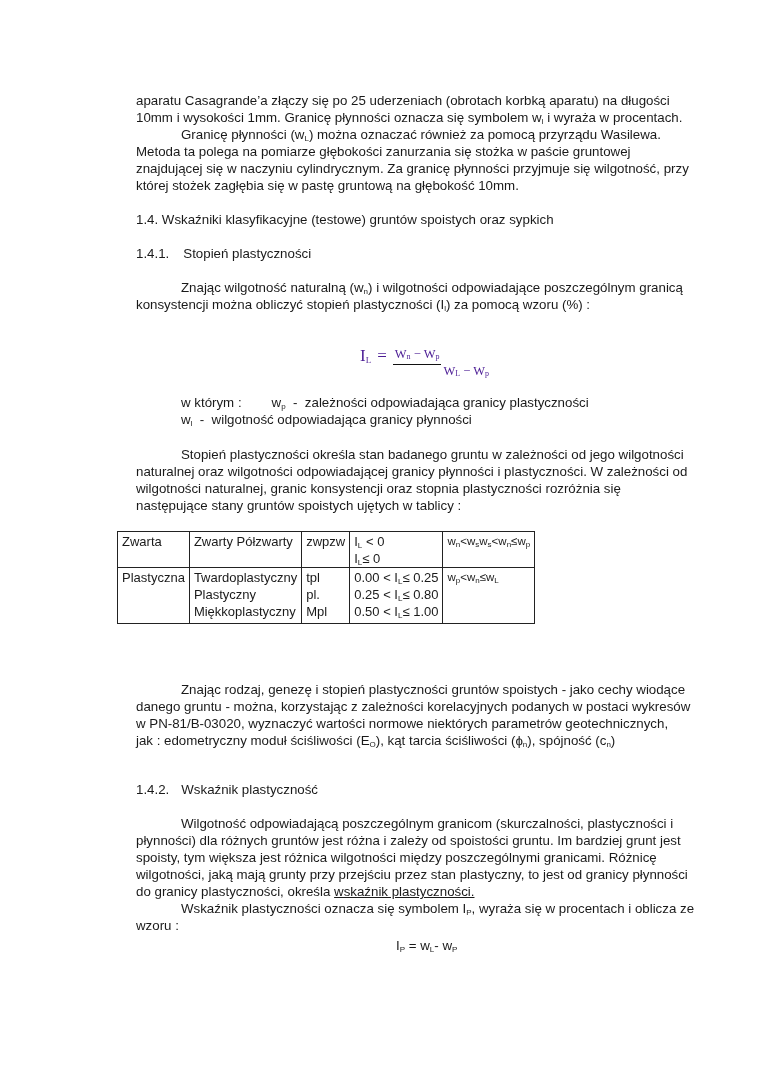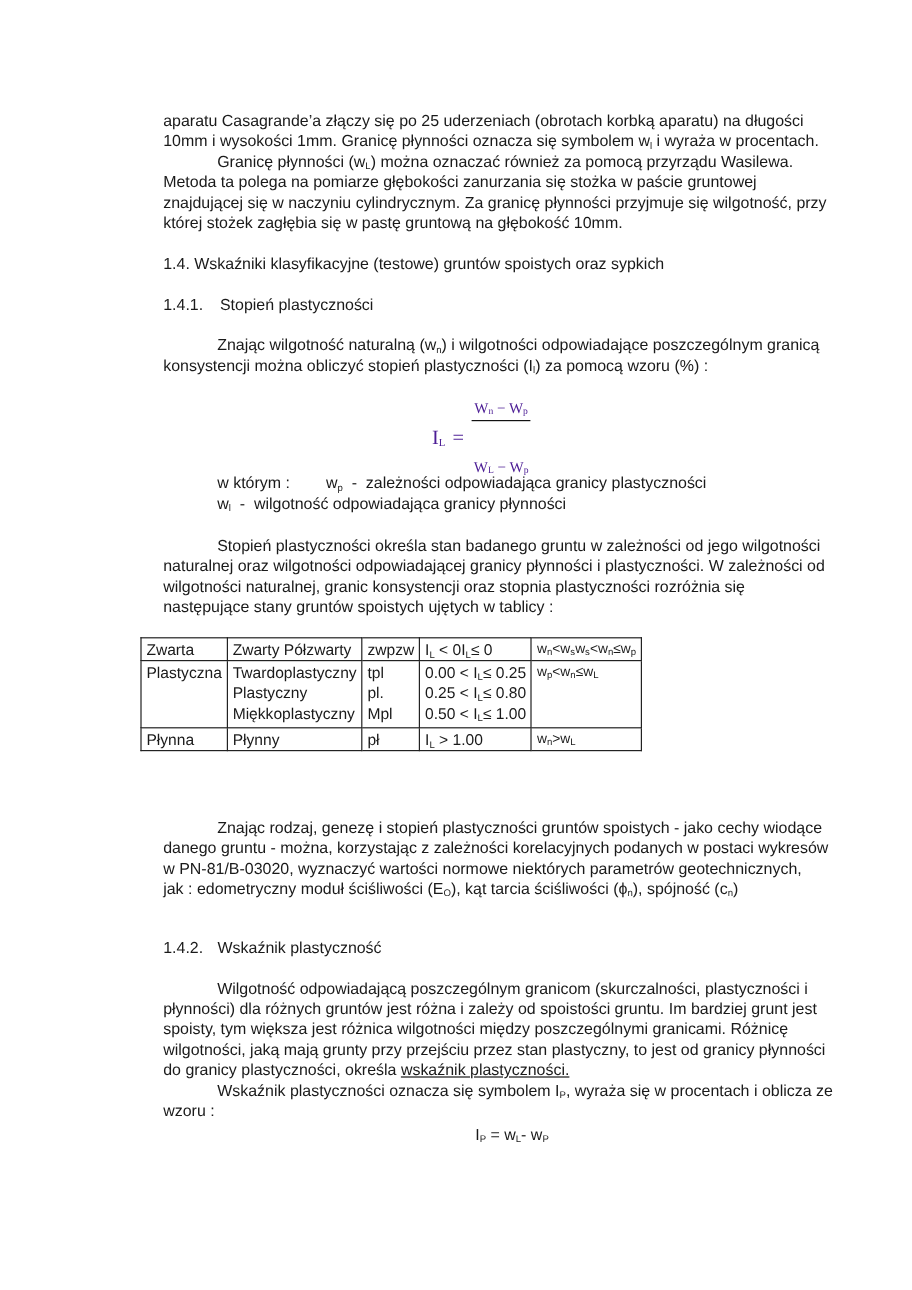--- a/index.html
+++ b/index.html
@@ -14,21 +14,21 @@
   .u { text-decoration: underline; }
 
   .formula {
     position: absolute; left: 360px; top: 333px;
     font-family: "Liberation Serif", "DejaVu Serif", serif;
     display: flex; align-items: center; color: #4c1d95;
   }
   .formula .lhs { font-size: 17px; margin-right: 6px; }
   .formula .lhs sub { font-size: 9px; vertical-align: -2px; }
   .formula .eq { font-size: 17px; margin-right: 6px; }
-  .frac { display: inline-flex; flex-direction: column; align-items: center; font-size: 12.5px; text-align: center; }
+  .frac { display: inline-flex; align-items: center; font-size: 12.5px; text-align: center; }
   .frac .num { padding: 0 2px 2px 2px; border-bottom: 1px solid #111; }
   .frac .den { padding: 3px 2px 0 2px; margin-top: 28px; }
   .frac sub { font-size: 8px; vertical-align: -1px; }
 
   table.cons {
     position: absolute; left: 117px; top: 531px;
     border-collapse: collapse; font-size: 13px; color: #1a1a1a;
   }
   table.cons td {
     border: 1.2px solid #222; vertical-align: top; padding: 1px 4px 0 4px;
@@ -36,21 +36,21 @@
   }
   .c1 { width: 82px; }
   .c2 { width: 130px; }
   .c3 { width: 62px; }
   .c4 { width: 107px; }
   .c5 { width: 150px; }
   .hdr td { height: 35px; }
   .r1 td { height: 17px; }
   .r2 td { height: 54px; }
   .r3 td { height: 17px; }
-  .sp { display: flex; justify-content: flex-start; }
+  .sp { display: flex; justify-content: center; flex-direction: column; }
 </style>
 </head>
 <body>
 
 <div class="line" style="top:92px">aparatu Casagrande’a złączy się po 25 uderzeniach (obrotach korbką aparatu) na długości</div>
 <div class="line" style="top:109px"><span>10mm i wysokości 1mm. Granicę płynności oznacza się symbolem w</span><sub>l</sub><span> i wyraża w procentach.</span></div>
 
 <div class="line ind" style="top:126px"><span>Granicę płynności (w</span><sub>L</sub><span>) można oznaczać również za pomocą przyrządu Wasilewa.</span></div>
 <div class="line" style="top:143px">Metoda ta polega na pomiarze głębokości zanurzania się stożka w paście gruntowej</div>
 <div class="line" style="top:160px">znajdującej się w naczyniu cylindrycznym. Za granicę płynności przyjmuje się wilgotność, przy</div>
@@ -106,27 +106,20 @@
           <div>pl.</div>
           <div>Mpl</div>
         </td>
     <td>
       <div><span>0.00 &lt; </span>I<sub>L</sub><span>≤ 0.25</span></div>
       <div><span>0.25 &lt; </span>I<sub>L</sub><span>≤ 0.80</span></div>
       <div><span>0.50 &lt; </span>I<sub>L</sub><span>≤ 1.00</span></div>
     </td>
     <td style="font-size:11.5px">w<sub>p</sub>&lt;w<sub>n</sub>≤w<sub>L</sub></td>
   </tr>
-  <tr class="r3">
-    <td>Płynna</td>
-    <td>Płynny</td>
-    <td>pł</td>
-    <td>I<sub>L</sub> <span>&gt; 1.00</span></td>
-    <td style="font-size:11.5px">w<sub>n</sub>&gt;w<sub>L</sub></td>
-  </tr>
 </tbody>
   </table>
 
 <div class="line ind" style="top:681px">Znając rodzaj, genezę i stopień plastyczności gruntów spoistych - jako cechy wiodące</div>
 <div class="line" style="top:698px">danego gruntu - można, korzystając z zależności korelacyjnych podanych w postaci wykresów</div>
 <div class="line" style="top:715px">w PN-81/B-03020, wyznaczyć wartości normowe niektórych parametrów geotechnicznych,</div>
 <div class="line" style="top:732px"><span>jak : edometryczny moduł ściśliwości (E</span><sub>O</sub><span>), kąt tarcia ściśliwości (ϕ</span><sub>n</sub><span>), spójność (c</span><sub>n</sub><span>)</span></div>
 
 <div class="line" style="top:781px"><span>1.4.2.</span><span style="display:inline-block;width:12px"></span><span>Wskaźnik plastyczność</span></div>
 

